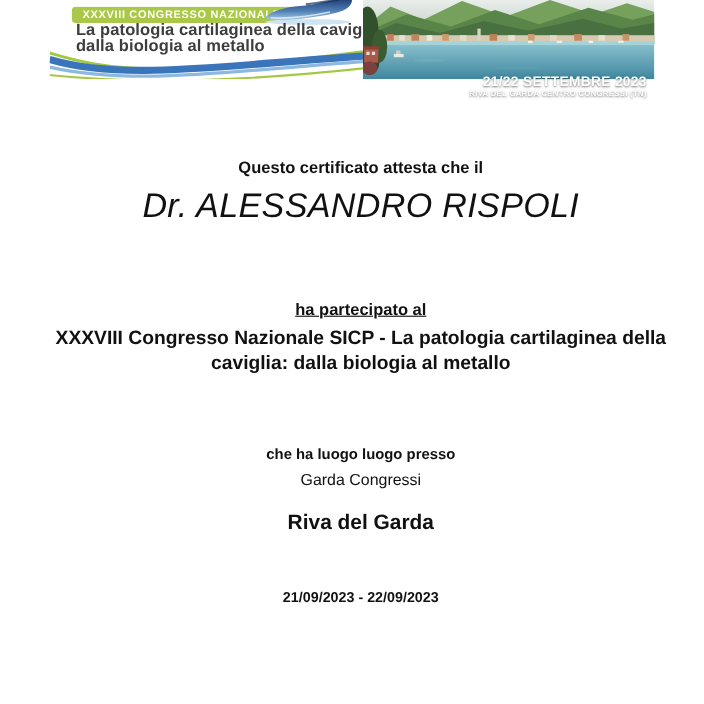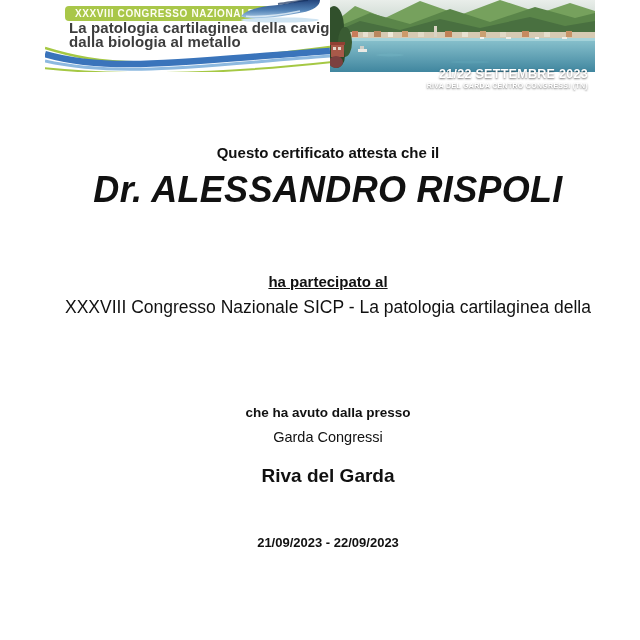--- a/index.html
+++ b/index.html
@@ -73,23 +73,23 @@
 
   
   .cert-line {
     position: absolute;
     left: 4px; right: 0;
     padding-left: 12px;      
     text-align: center;
     white-space: nowrap;
   }
   .intro        { top: 144px; font-size: 15px;   font-weight: bold; }
-  .recipient    { top: 169px; font-size: 36px;   font-weight: bold; font-style: italic; letter-spacing: 0.3px; }
+  .recipient    { top: 169px; font-size: 31px;   font-weight: normal; font-style: italic; letter-spacing: 0.3px; }
   .participation{ top: 273px; font-size: 15px;   font-weight: bold; text-decoration: underline; }
-  .event-title  { top: 296px; font-size: 17.5px; font-weight: normal; line-height: 22px; }
+  .event-title  { top: 296px; font-size: 17.5px; font-weight: bold; line-height: 22px; }
   .location-intro{ top: 405px; font-size: 13.5px; font-weight: bold; }
   .venue        { top: 429px; font-size: 14.5px; font-weight: normal; }
   .city         { top: 465px; font-size: 19px;   font-weight: bold; }
   .date-range   { top: 511px; font-size: 13px;   font-weight: bold; margin-top: 24px; }
 </style>
 </head>
 <body>
 
 <div class="page">
 
@@ -183,23 +183,24 @@
   </div>
 
   <div class="cert-line intro">Questo certificato attesta che il</div>
 
   <div class="cert-line recipient">Dr. ALESSANDRO RISPOLI</div>
 
   <div class="cert-line participation">ha partecipato al</div>
 
   <div class="cert-line event-title">
     <div>XXXVIII Congresso Nazionale SICP - La patologia cartilaginea della</div>
+    <div>caviglia: dalla biologia al metallo</div>
   </div>
 
-  <div class="cert-line location-intro">che ha avuto dalla presso</div>
+  <div class="cert-line location-intro">che ha luogo luogo presso</div>
 
   <div class="cert-line venue">Garda Congressi</div>
 
   <div class="cert-line city">Riva del Garda</div>
 
   <div class="cert-line date-range">21/09/2023 - 22/09/2023</div>
 
 </div>
 
 </body></html>

